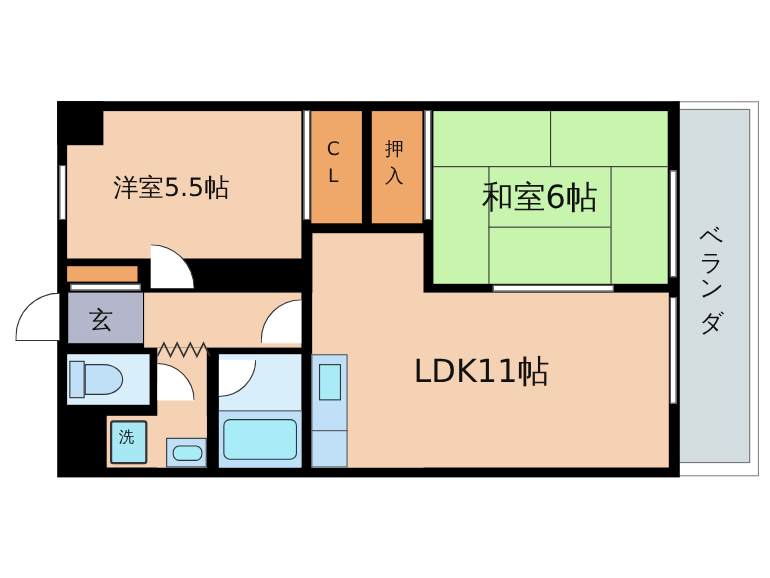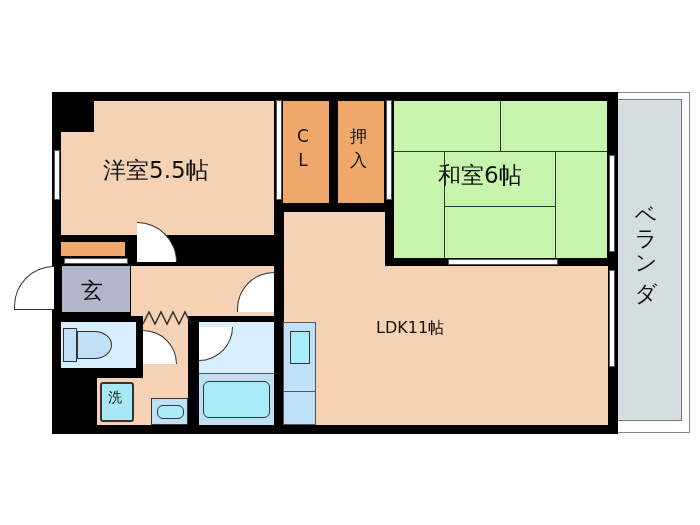--- a/index.html
+++ b/index.html
@@ -30,25 +30,25 @@
 <div class="lbl" style="left:350px;top:124px;font-size:17px;line-height:24px;white-space:pre;text-align:center">押
 入</div>
 
 <div class="a" style="left:394px;top:101px;width:213px;height:157px;background:#C8F5AE">
   <div class="a" style="left:0;top:50px;width:213px;height:1px;background:#333"></div>
   <div class="a" style="left:106px;top:0;width:1px;height:50px;background:#333"></div>
   <div class="a" style="left:50px;top:50px;width:1px;height:107px;background:#333"></div>
   <div class="a" style="left:161px;top:50px;width:1px;height:107px;background:#333"></div>
   <div class="a" style="left:50px;top:105px;width:111px;height:1px;background:#333"></div>
 </div>
-<div class="lbl" style="left:438px;top:160px;font-size:23px">和室6帖</div>
+<div class="lbl" style="left:438px;top:160px;font-size:29px">和室6帖</div>
 
 <div class="a" style="left:284px;top:212px;width:101px;height:213px;background:#F5D2B4"></div>
 <div class="a" style="left:284px;top:266px;width:324px;height:159px;background:#F5D2B4"></div>
-<div class="lbl" style="left:376px;top:318px;font-size:16px">LDK11帖</div>
+<div class="lbl" style="left:376px;top:318px;font-size:29px">LDK11帖</div>
 
 <div class="a" style="left:283px;top:322px;width:33px;height:103px;background:#BFE0F7;border:1px solid #555"></div>
 <div class="a" style="left:290px;top:331px;width:20px;height:33px;background:#A8ECF8;border:1px solid #333"></div>
 <div class="a" style="left:283px;top:391px;width:33px;height:1px;background:#555"></div>
 
 <div class="a" style="left:61px;top:242px;width:64px;height:14px;background:#F0A86A"></div>
 
 <div class="a" style="left:131px;top:266px;width:143px;height:50px;background:#F5D2B4"></div>
 <div class="a" style="left:143px;top:316px;width:45px;height:109px;background:#F5D2B4"></div>
 

